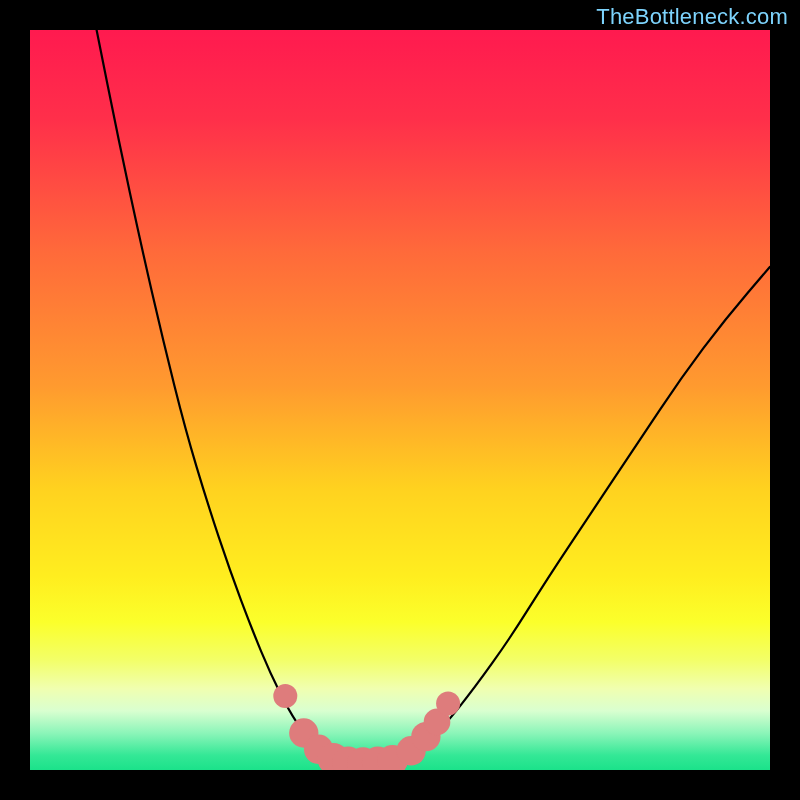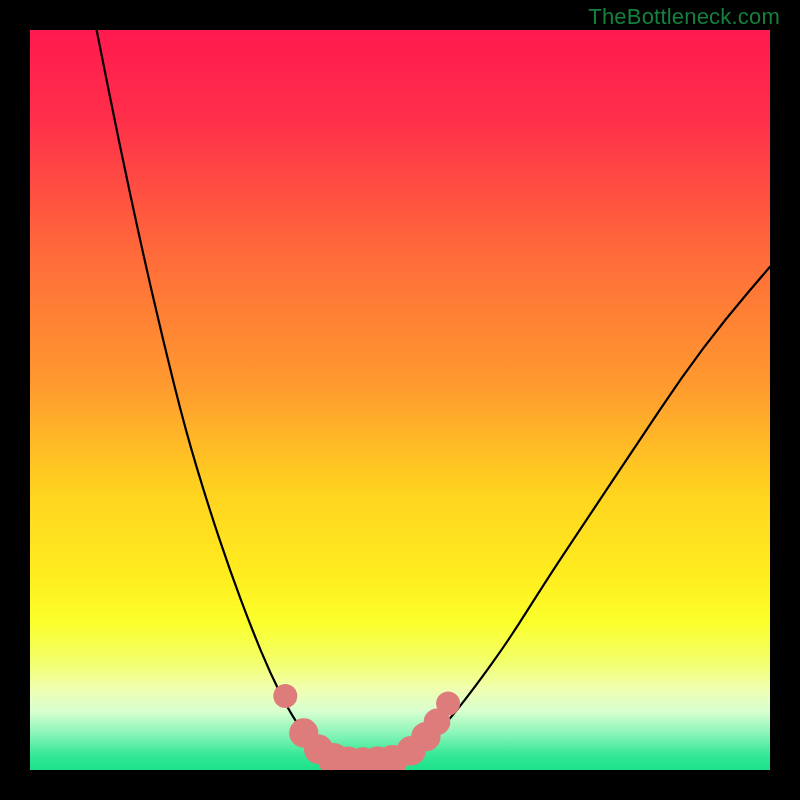--- a/index.html
+++ b/index.html
@@ -13,22 +13,22 @@
   }
   .frame {
     position: relative;
     width: 800px;
     height: 800px;
     background: #000;
   }
   .watermark {
     position: absolute;
     top: 4px;
-    right: 20px;
-    color: #15803d;
+    right: 12px;
+    color: #7dd3fc;
     font-size: 22px;
     font-weight: 400;
     letter-spacing: 0.2px;
     z-index: 10;
   }
   .plot-area {
     position: absolute;
     left: 30px;
     top: 30px;
     width: 740px;

